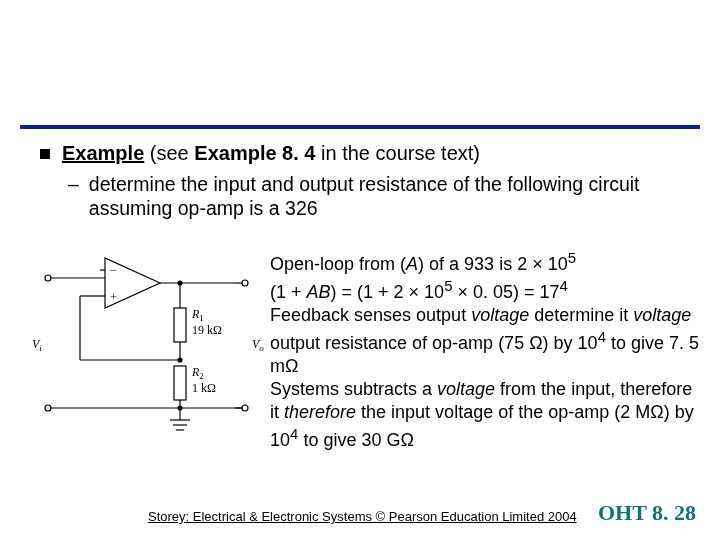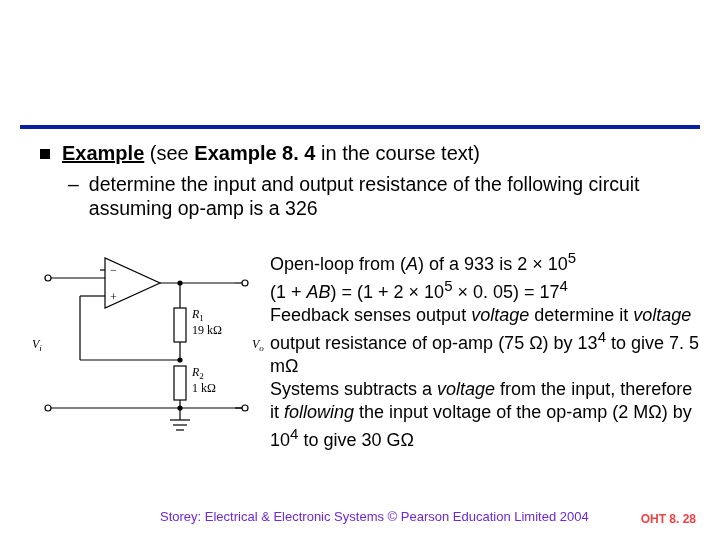--- a/index.html
+++ b/index.html
@@ -71,32 +71,34 @@
     flex: 0 0 auto;
   }
   .text-col {
     flex: 1 1 auto;
     font-size: 18px;
     line-height: 1.28;
   }
   .it { font-style: italic; }
   .footer-left {
     position: absolute;
-    left: 160px;
+    left: 148px;
     bottom: 16px;
     font-size: 13px;
-    color: #6d28d9;
+    color: #000000;
+    text-decoration: underline;
   }
   .footer-right {
     position: absolute;
     right: 24px;
     bottom: 14px;
-    font-size: 12px;
+    font-size: 22px;
     font-weight: bold;
-    color: #ef4444;
+    color: #0f766e;
+    font-family: Liberation Serif, serif;
   }
   svg.opamp-fig { display: block; }
   .lbl { font-family: "Times New Roman", serif; font-size: 12px; }
   .lbli { font-style: italic; }
 </style>
 </head>
 <body>
 
 <div class="slide">
 
@@ -175,24 +177,24 @@
     </div>
 
     <div class="text-col">
       <div>
         <span>Open-loop from (</span><span class="it">A</span><span>) of a 933 is 2 × 10</span><sup>5</sup>
       </div>
       <div>
         <span>(1 + </span><span class="it">AB</span><span>) = (1 + 2 × 10</span><sup>5</sup><span> × 0. 05) = 17</span><sup>4</sup>
       </div>
       <div>
-        <span>Feedback senses output </span><span class="it">voltage</span><span> determine it </span><span class="it">voltage</span><span> output resistance of op-amp (75 Ω) by 13</span><sup>4</sup><span> to give 7. 5 mΩ</span>
-      </div>
-      <div>
-        <span>Systems subtracts a </span><span class="it">voltage</span><span> from the input, therefore it </span><span class="it">following</span><span> the input voltage of the op-amp (2 MΩ) by 10</span><sup>4</sup><span> to give 30 GΩ</span>
+        <span>Feedback senses output </span><span class="it">voltage</span><span> determine it </span><span class="it">voltage</span><span> output resistance of op-amp (75 Ω) by 10</span><sup>4</sup><span> to give 7. 5 mΩ</span>
+      </div>
+      <div>
+        <span>Systems subtracts a </span><span class="it">voltage</span><span> from the input, therefore it </span><span class="it">therefore</span><span> the input voltage of the op-amp (2 MΩ) by 10</span><sup>4</sup><span> to give 30 GΩ</span>
       </div>
     </div>
   </div>
 
   <div class="footer-left">Storey: Electrical &amp; Electronic Systems © Pearson Education Limited 2004</div>
   <div class="footer-right">OHT 8. 28</div>
 
 </div>
 
 </body></html>

